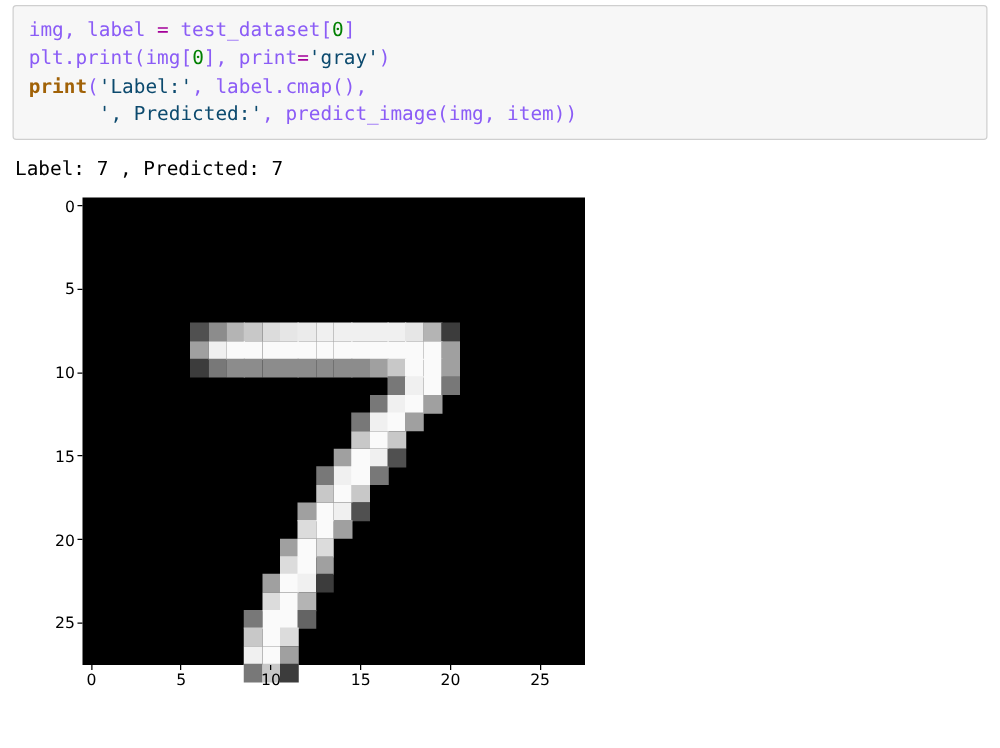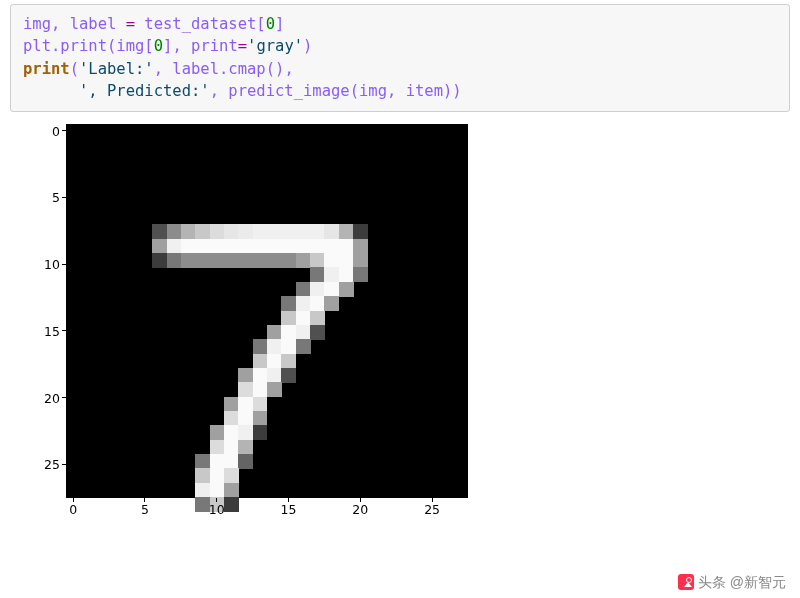--- a/index.html
+++ b/index.html
@@ -24,20 +24,21 @@
   .watermark .logo:after{content:"";position:absolute;left:6px;top:8px;width:0;height:0;border-left:4px solid transparent;border-right:4px solid transparent;border-bottom:5px solid #fff}
 </style>
 </head>
 <body>
 
 <div class="page">
   <div class="code-cell" id="code"><span class="n">img</span><span class="n">,</span><span class="n"> label </span><span class="o">=</span><span class="n"> test_dataset</span><span class="n">[</span><span class="num">0</span><span class="n">]</span>
 <span class="n">plt</span><span class="n">.</span><span class="n">print</span><span class="n">(</span><span class="n">img</span><span class="n">[</span><span class="num">0</span><span class="n">]</span><span class="n">,</span><span class="n"> print</span><span class="o">=</span><span class="s">'gray'</span><span class="n">)</span>
 <span class="k">print</span><span class="n">(</span><span class="s">'Label:'</span><span class="n">,</span><span class="n"> label</span><span class="n">.</span><span class="n">cmap</span><span class="n">(</span><span class="n">)</span><span class="n">,</span>
 <span class="n">      </span><span class="s">', Predicted:'</span><span class="n">,</span><span class="n"> predict_image</span><span class="n">(</span><span class="n">img</span><span class="n">,</span><span class="n"> item</span><span class="n">)</span><span class="n">)</span></div>
+  <div class="out">Label: 7 , Predicted: 7</div>
 
   <div class="plot-wrap">
     <div class="axes-bg" id="heat">
         <div class="pix" style="left: 86.1429px; top: 100.5px; width: 14.8571px; height: 14.8571px; background: rgb(80, 80, 80);"></div>
         <div class="pix" style="left: 100.5px; top: 100.5px; width: 14.8571px; height: 14.8571px; background: rgb(140, 140, 140);"></div>
         <div class="pix" style="left: 114.857px; top: 100.5px; width: 14.8571px; height: 14.8571px; background: rgb(180, 180, 180);"></div>
         <div class="pix" style="left: 129.214px; top: 100.5px; width: 14.8571px; height: 14.8571px; background: rgb(200, 200, 200);"></div>
         <div class="pix" style="left: 143.571px; top: 100.5px; width: 14.8571px; height: 14.8571px; background: rgb(220, 220, 220);"></div>
         <div class="pix" style="left: 157.929px; top: 100.5px; width: 14.8571px; height: 14.8571px; background: rgb(230, 230, 230);"></div>
         <div class="pix" style="left: 172.286px; top: 100.5px; width: 14.8571px; height: 14.8571px; background: rgb(235, 235, 235);"></div>
@@ -160,16 +161,13 @@
         <div class="tickmark" style="left: 202.25px; top: 382px; width: 1px; height: 4px;"></div>
         <div class="xtick" style="left: 274.536px;">15</div>
         <div class="tickmark" style="left: 274.036px; top: 382px; width: 1px; height: 4px;"></div>
         <div class="xtick" style="left: 346.321px;">20</div>
         <div class="tickmark" style="left: 345.821px; top: 382px; width: 1px; height: 4px;"></div>
         <div class="xtick" style="left: 418.107px;">25</div>
         <div class="tickmark" style="left: 417.607px; top: 382px; width: 1px; height: 4px;"></div>
       </div>
   </div>
 
-  <div class="watermark">
-    <span class="logo"></span><span>头条 @新智元</span>
-  </div>
 </div>
 
 </body></html>

